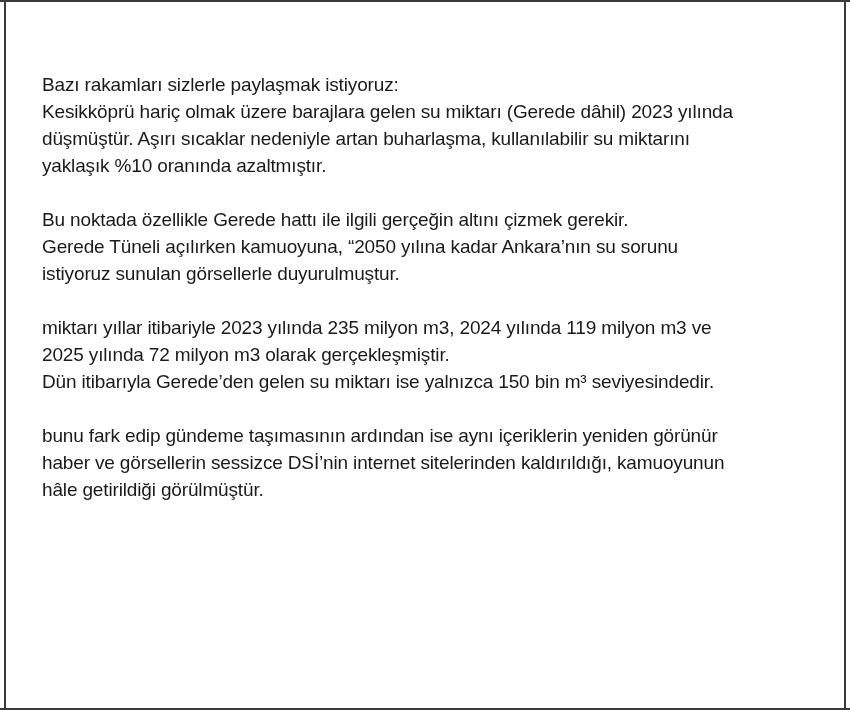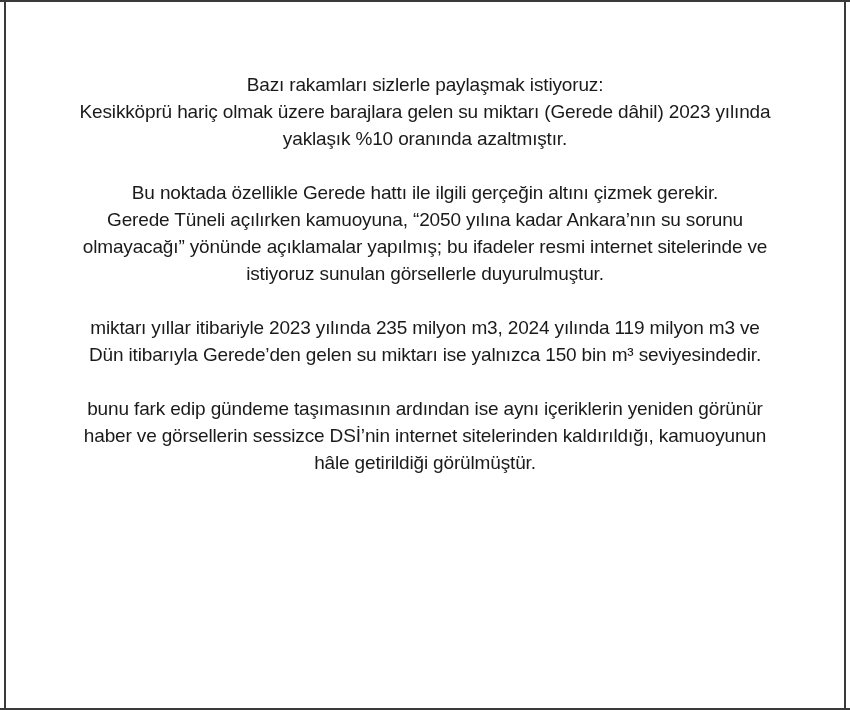--- a/index.html
+++ b/index.html
@@ -34,21 +34,20 @@
   .frame-edge.top { top: 0; }
   .frame-edge.bottom { bottom: 0; }
 
   .content {
     position: absolute;
     top: 0;
     left: 6px;
     right: 6px;
     bottom: 2px;
     padding: 71px 36px 0;
-    text-align: center;
     font-size: 19px;
     line-height: 27px;
     letter-spacing: -0.15px;
     overflow: hidden;
   }
   .para {
     margin: 0 0 27px 0;
     padding: 0;
   }
   .line {
@@ -61,32 +60,33 @@
 
 <div class="frame-edge top"></div>
 <div class="frame-vertical"></div>
 <div class="frame-edge bottom"></div>
 
 <div class="content">
 
   <p class="para">
     <span class="line">Bazı rakamları sizlerle paylaşmak istiyoruz:</span>
     <span class="line">Kesikköprü hariç olmak üzere barajlara gelen su miktarı (Gerede dâhil) 2023 yılında</span>
+    <span class="line">düşmüştür. Aşırı sıcaklar nedeniyle artan buharlaşma, kullanılabilir su miktarını</span>
     <span class="line">yaklaşık %10 oranında azaltmıştır.</span>
   </p>
 
   <p class="para">
     <span class="line">Bu noktada özellikle Gerede hattı ile ilgili gerçeğin altını çizmek gerekir.</span>
     <span class="line">Gerede Tüneli açılırken kamuoyuna, “2050 yılına kadar Ankara’nın su sorunu</span>
-    <span class="line">olmayacağı” yönünde açıklamalar yapılmış; bu ifadeler resmi internet sitelerinde ve</span>
     <span class="line">istiyoruz sunulan görsellerle duyurulmuştur.</span>
   </p>
 
   <p class="para">
     <span class="line">miktarı yıllar itibariyle 2023 yılında 235 milyon m3, 2024 yılında 119 milyon m3 ve</span>
+    <span class="line">2025 yılında 72 milyon m3 olarak gerçekleşmiştir.</span>
     <span class="line">Dün itibarıyla Gerede’den gelen su miktarı ise yalnızca 150 bin m³ seviyesindedir.</span>
   </p>
 
   <p class="para">
     <span class="line">bunu fark edip gündeme taşımasının ardından ise aynı içeriklerin yeniden görünür</span>
     <span class="line">haber ve görsellerin sessizce DSİ’nin internet sitelerinden kaldırıldığı, kamuoyunun</span>
     <span class="line">hâle getirildiği görülmüştür.</span>
   </p>
 
 </div>

